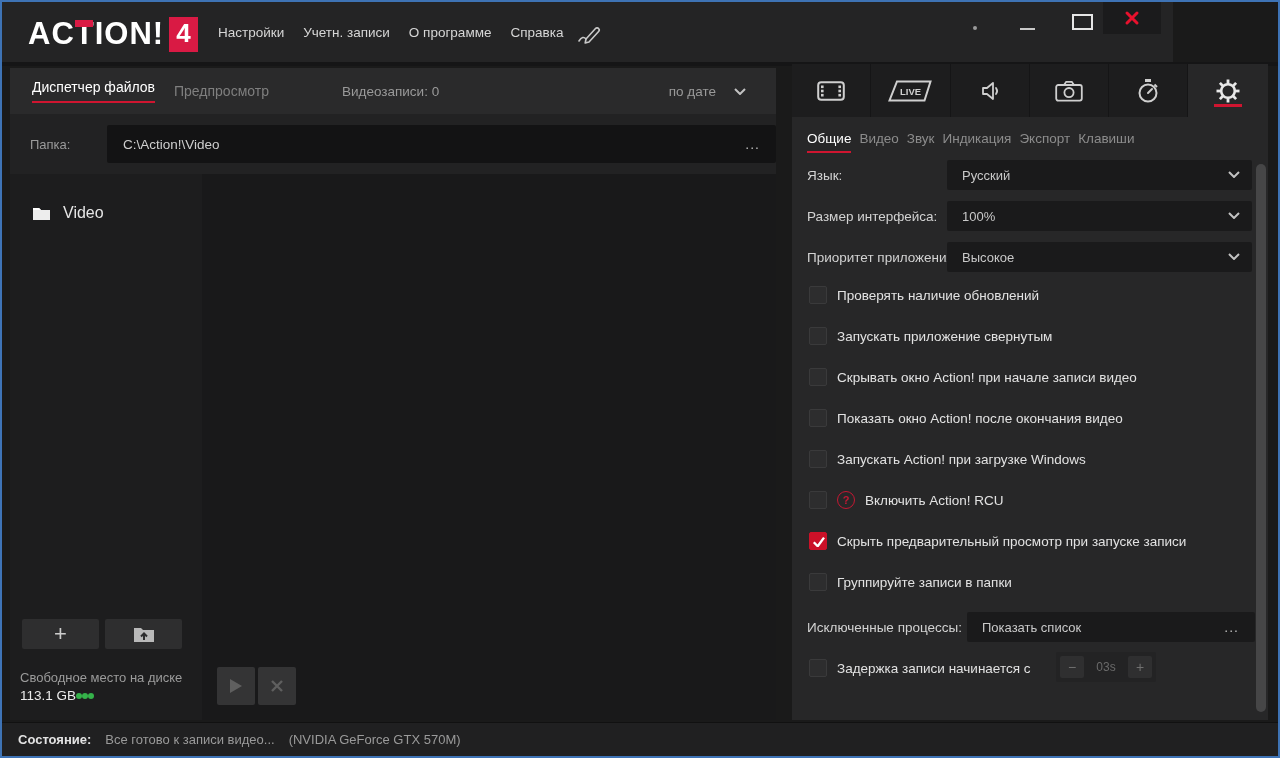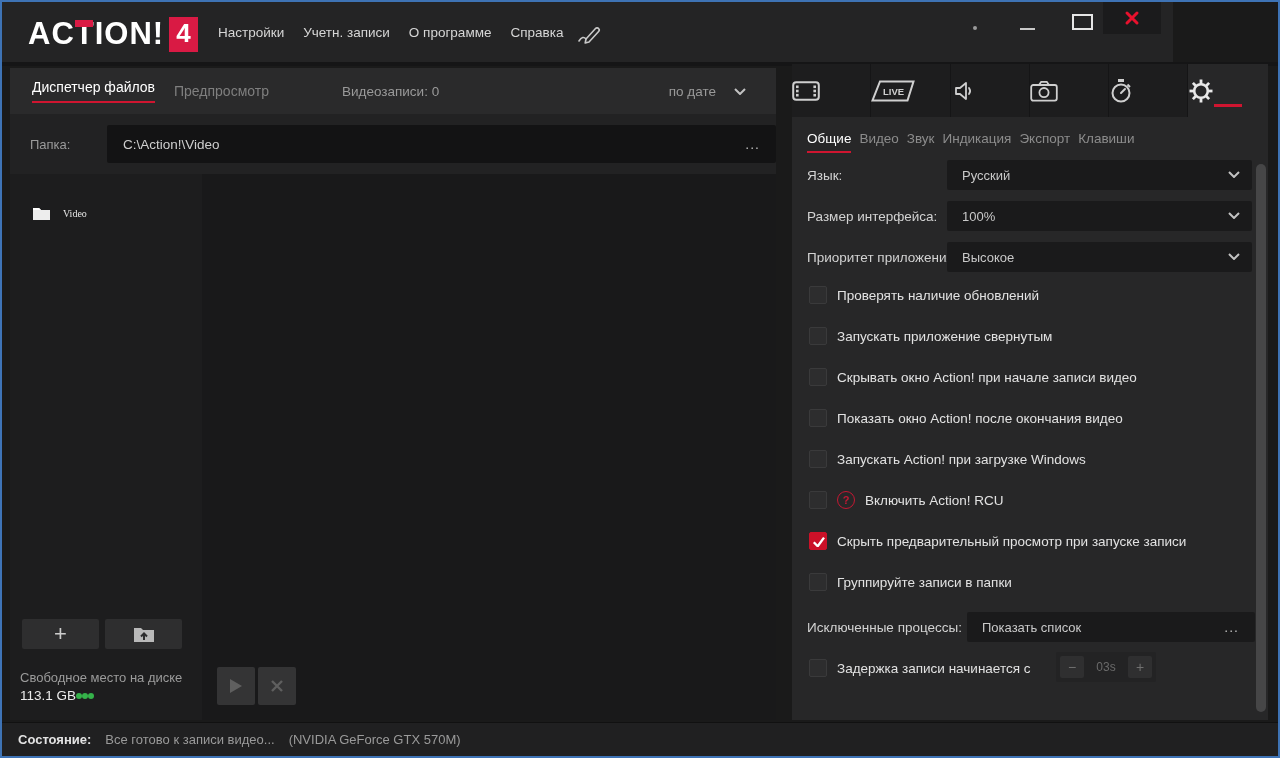--- a/index.html
+++ b/index.html
@@ -39,38 +39,38 @@
   .folder-label { position:absolute; left:20px; top:0; height:60px; display:flex; align-items:center;
                   color:#9a9a9a; font-size:13px; }
   .folder-input { position:absolute; left:97px; top:11px; width:669px; height:38px; background:#131314;
                   border-radius:2px; display:flex; align-items:center; }
   .folder-path { color:#cfcfcf; font-size:13.5px; padding-left:16px; }
   .ellipsis-btn { position:absolute; right:10px; top:0; height:100%; display:flex; align-items:center;
                   color:#bdbdbd; font-size:14px; letter-spacing:1px; padding:0 6px; }
   .sidebar { left:8px; top:172px; width:192px; height:546px; background:#1d1d1e; }
   .tree-item { position:absolute; left:0; top:24px; width:192px; height:30px; display:flex;
                align-items:center; gap:12px; padding-left:22px; }
-  .tree-label { color:#e6e6e6; font-size:10px;font-family:Liberation Serif, serif; }
+  .tree-label { color:#e6e6e6; font-size:16px; }
   .sb-btn { position:absolute; top:445px; width:77px; height:30px; background:#2e2e2f; border-radius:2px;
             display:flex; align-items:center; justify-content:center; }
   .sb-btn.add { left:12px; color:#cccccc; font-size:22px; font-weight:400; }
   .sb-btn.import { left:95px; }
   .free-label { position:absolute; left:10px; top:496px; color:#9b9b9b; font-size:13px; }
   .free-row { position:absolute; left:10px; top:514px; display:flex; align-items:center; gap:0; }
   .free-value { color:#ececec; font-size:13.5px; }
   .dot { width:6px; height:6px; border-radius:50%; background:#35b24a; }
   .file-area { left:200px; top:172px; width:574px; height:546px; background:#19191a; }
   .fa-btn { position:absolute; top:493px; width:38px; height:38px; background:#343435; border-radius:2px;
             display:flex; align-items:center; justify-content:center; }
 
   
   .settings { left:790px; top:62px; width:476px; height:656px; background:#272728; }
   .icon-tabs { position:absolute; left:0; top:0; width:476px; height:53px; display:flex; }
   .icon-tab { width:79.3px; height:53px; background:#1d1d1e; border-right:1px solid #151516;
-              display:flex; align-items:center; position:relative; }
+              display:flex; align-items:center; justify-content:center; position:relative; }
   .icon-tab.active { background:#272728; border-right:none; }
   .icon-tab.active .tab-underline { position:absolute; bottom:10px; left:50%; margin-left:-14px;
                                     width:28px; height:3px; background:#cf1530; }
   .text-tabs { position:absolute; left:15px; top:53px; width:446px; height:42px; display:flex;
                align-items:center; gap:8px; }
   .text-tab { font-size:13.5px; color:#8c8c8c; }
   .text-tab.active span { color:#ffffff; border-bottom:2px solid #cf1530; padding-bottom:5px; }
   .form-row { position:absolute; left:0; width:476px; height:30px; }
   .form-label { position:absolute; left:15px; top:0; height:30px; display:flex; align-items:center;
                 color:#d2d2d2; font-size:13.5px; white-space:nowrap; }

